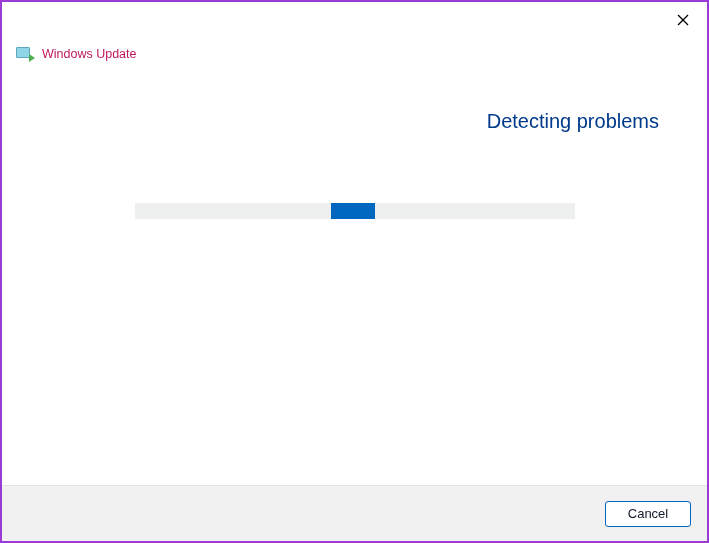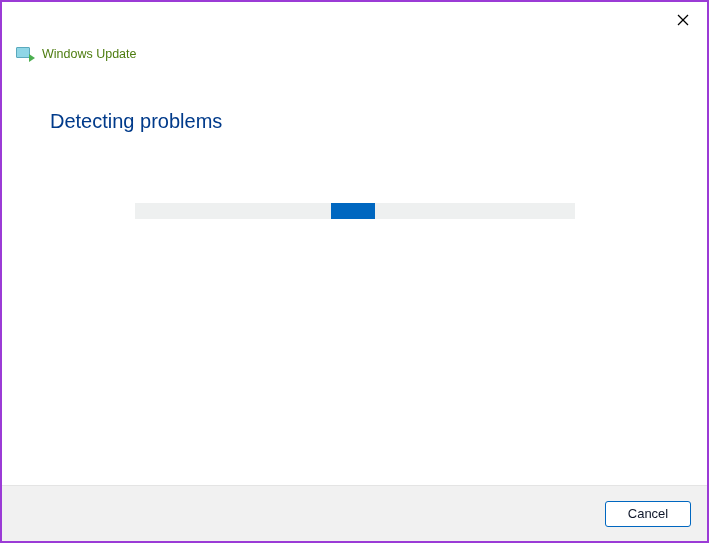--- a/index.html
+++ b/index.html
@@ -67,25 +67,26 @@
       right: -1px;
       bottom: -1px;
       width: 0;
       height: 0;
       border-top: 4px solid transparent;
       border-bottom: 4px solid transparent;
       border-left: 6px solid #4caf50;
     }
     .header-title {
       font-size: 12.5px;
-      color: #4d7c0f;
+      color: #be185d;
     }
     .content {
       flex: 1;
       padding: 44px 48px 12px 48px;
+      text-align: right;
     }
     .page-title {
       font-size: 20px;
       color: #003a8a;
       font-weight: 400;
       margin-bottom: 70px;
     }
     .progress-track {
       width: 440px;
       height: 16px;

